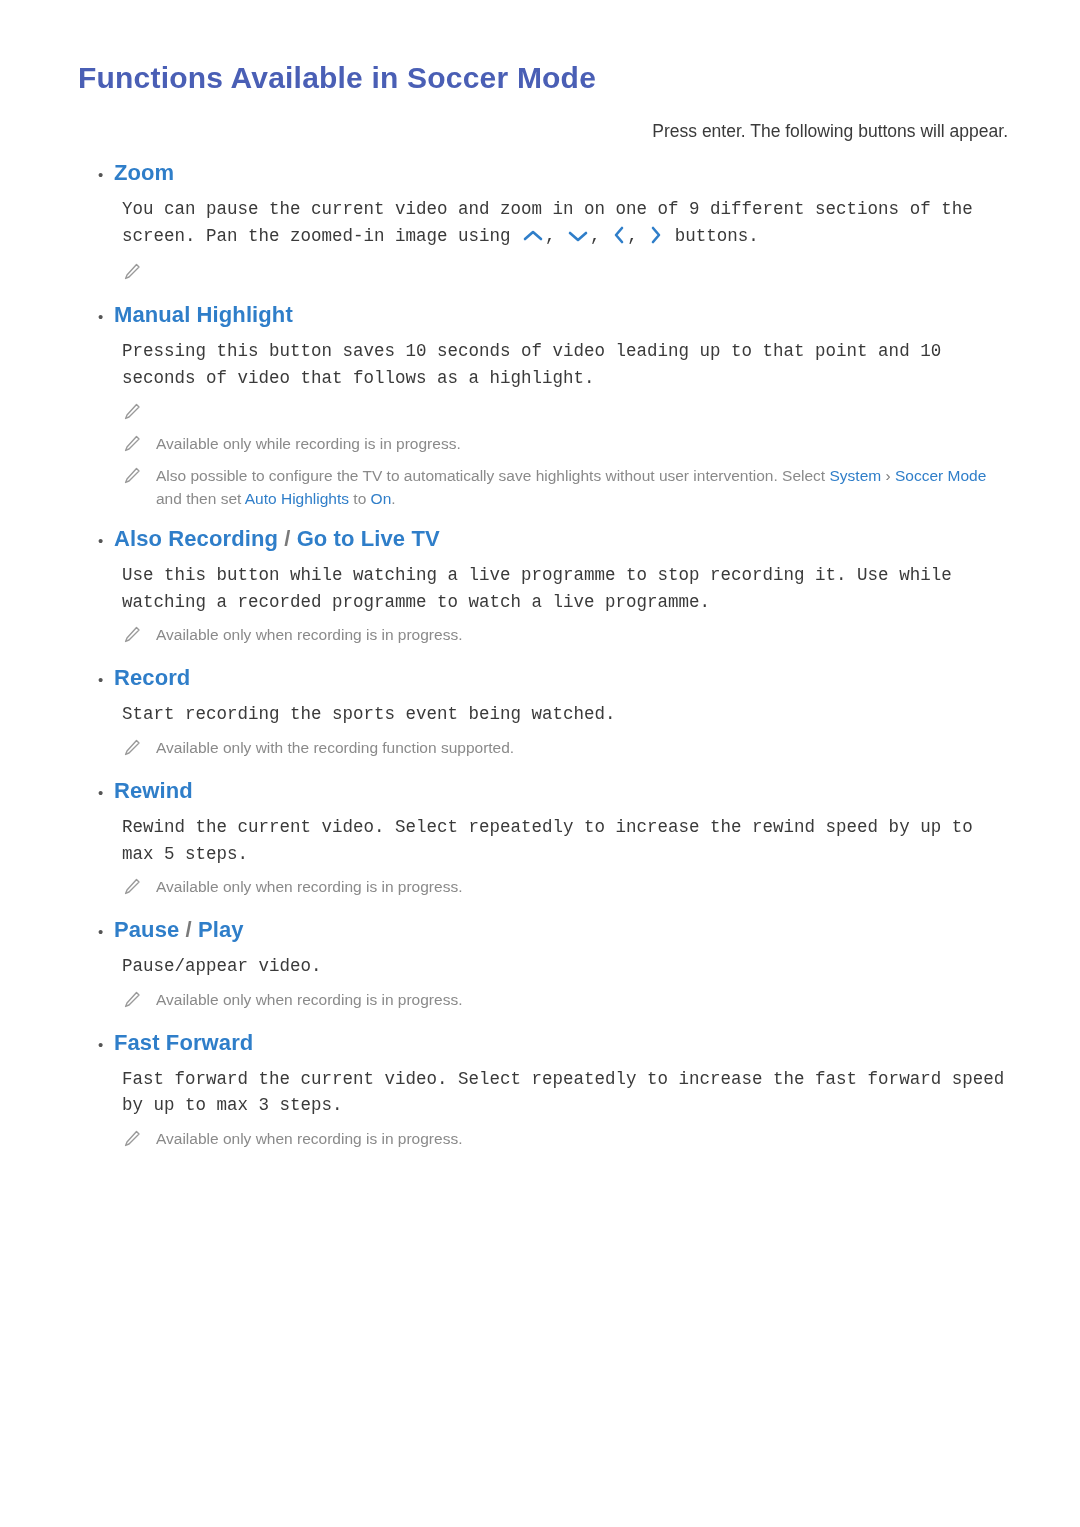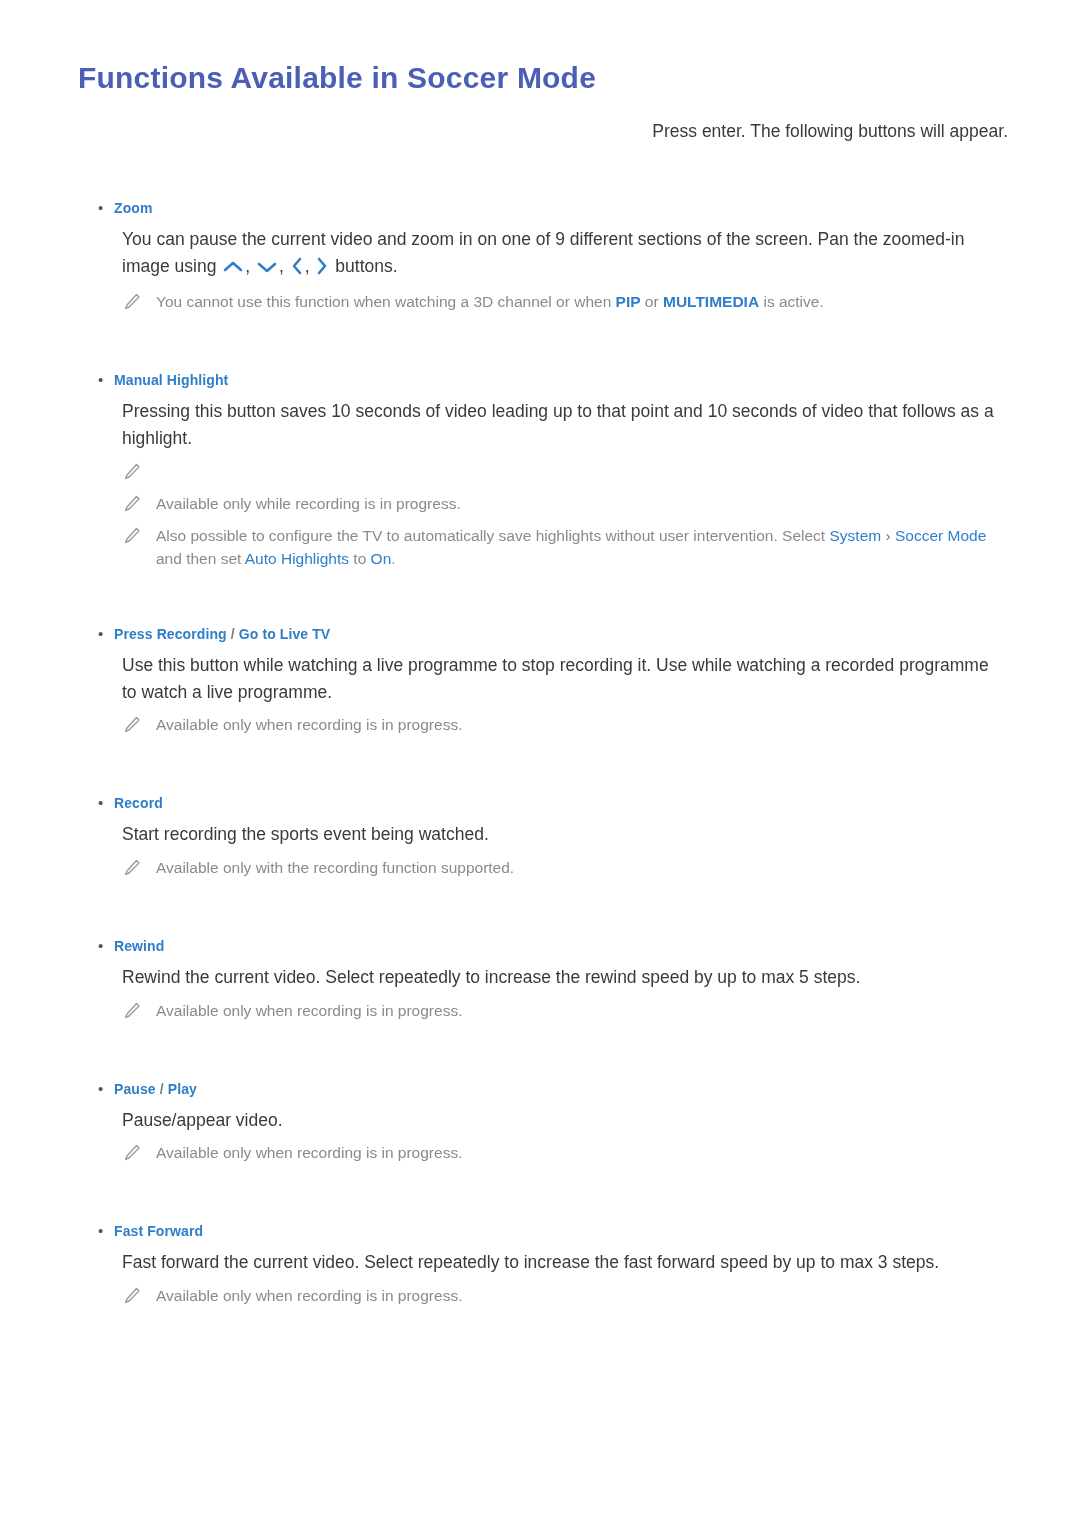--- a/index.html
+++ b/index.html
@@ -44,36 +44,36 @@
     margin: 16px 0 10px 20px;
   }
   .bullet-dot {
     width: 16px;
     flex: 0 0 16px;
     font-size: 15px;
     color: #555;
     line-height: 1;
   }
   .bullet-label {
-    font-size: 14px;
+    font-size: 22px;
     font-weight: bold;
     color: #2f7ec9;
     letter-spacing: 0.1px;
-    margin-top: 40px;
   }
   .bullet-label .sep {
     color: #7a7a7a;
     font-weight: bold;
   }
   .body-text {
     font-size: 17.5px;
     color: #3a3a3a;
     line-height: 1.52;
     margin: 0 0 8px 44px;
     max-width: 890px;
+    font-family: Liberation Mono, monospace;
   }
   .note {
     display: flex;
     align-items: flex-start;
     margin: 6px 0 6px 44px;
     max-width: 880px;
   }
   .note-icon {
     flex: 0 0 34px;
     padding-top: 2px;
@@ -150,23 +150,20 @@
           </svg>
       </span>
       <span>buttons.</span>
     </p>
     <div class="note">
       <span class="note-icon">
         <svg width="20" height="20" viewBox="0 0 20 20">
             <path d="M14.5 2.5 L17 5 L7 15 L3.6 16.4 L5 13 Z" fill="none" stroke="#9a9a9a" stroke-width="1.4" stroke-linejoin="round"></path>
           </svg>
       </span>
-      <span class="note-text">
-        <span>You cannot use this function when watching a 3D channel or when </span><span class="hl">PIP</span><span> or </span><span class="hl">MULTIMEDIA</span><span> is active.</span>
-      </span>
     </div>
   </div>
 
   <div class="section">
     <div class="bullet-head">
       <span class="bullet-dot">•</span>
       <span class="bullet-label">Manual Highlight</span>
     </div>
     <p class="body-text">Pressing this button saves 10 seconds of video leading up to that point and 10 seconds of video that follows as a highlight.</p>
 
@@ -196,21 +193,21 @@
       <span class="note-text">
         <span>Also possible to configure the TV to automatically save highlights without user intervention. Select </span><span class="hl-dark">System</span><span class="chev"> › </span><span class="hl-dark">Soccer Mode</span><span> and then set </span><span class="hl-dark">Auto Highlights</span><span> to </span><span class="hl-dark">On</span><span>.</span>
       </span>
     </div>
   </div>
 
   <div class="section">
     <div class="bullet-head">
       <span class="bullet-dot">•</span>
       <span class="bullet-label">
-        <span>Press Recording</span><span class="sep"> / </span><span>Go to Live TV</span>
+        <span>Also Recording</span><span class="sep"> / </span><span>Go to Live TV</span>
       </span>
     </div>
     <p class="body-text">Use this button while watching a live programme to stop recording it. Use while watching a recorded programme to watch a live programme.</p>
     <div class="note">
       <span class="note-icon">
         <svg width="20" height="20" viewBox="0 0 20 20">
             <path d="M14.5 2.5 L17 5 L7 15 L3.6 16.4 L5 13 Z" fill="none" stroke="#9a9a9a" stroke-width="1.4" stroke-linejoin="round"></path>
           </svg>
       </span>
       <span class="note-text">Available only when recording is in progress.</span>

